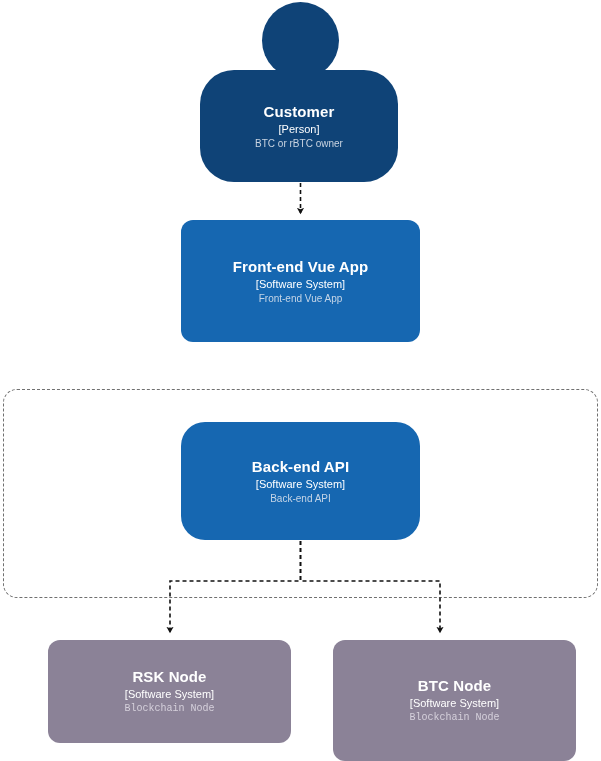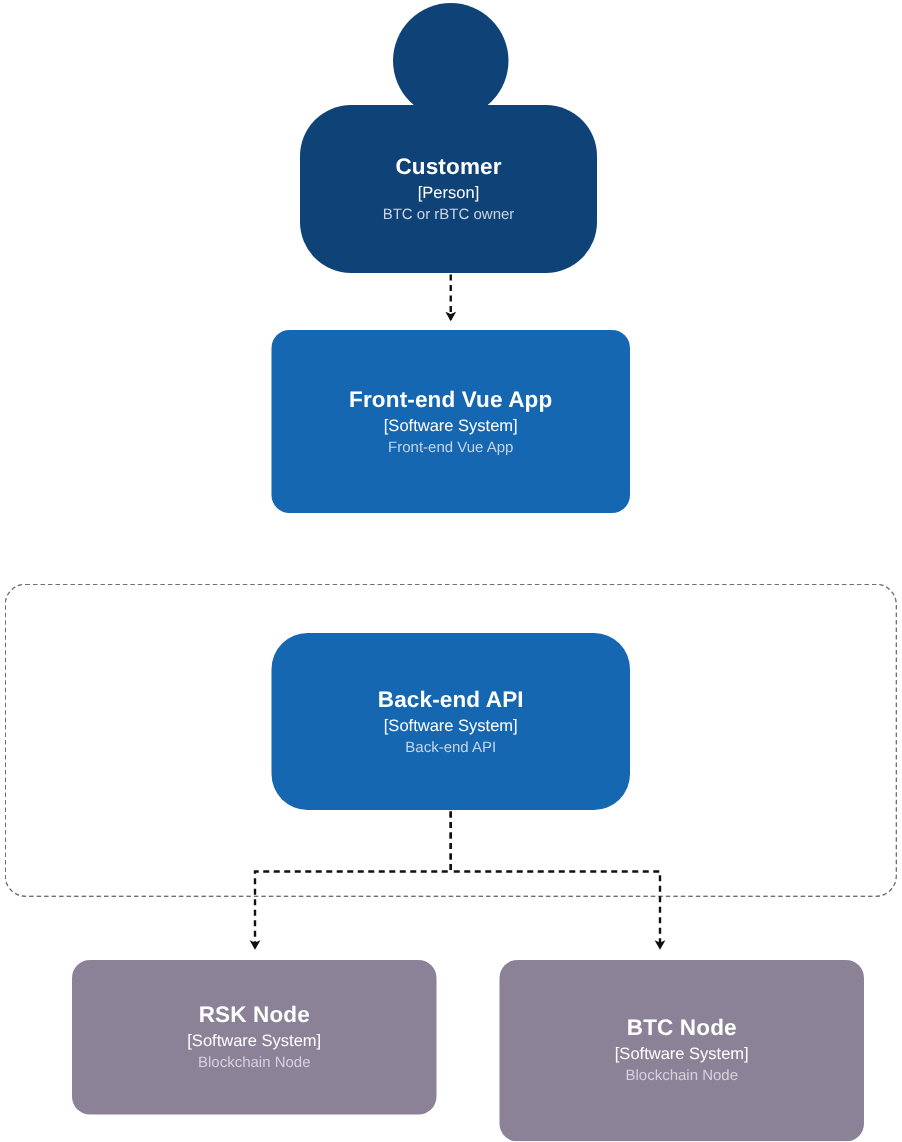--- a/index.html
+++ b/index.html
@@ -98,21 +98,21 @@
     background: #8b8297;
     text-align: right;
   }
   #node-btc {
     left: 333px;
     top: 640px;
     width: 243px;
     height: 121px;
     background: #8b8297;
   }
-  #node-rsk .n-desc, #node-btc .n-desc { color: #d6d1dc; }
+  #node-rsk .n-desc, #node-btc .n-desc { color: #d6d1dc; font-family: Liberation Mono, monospace; }
 
   
   #boundary-box {
     position: absolute;
     left: 3px;
     top: 389px;
     width: 595px;
     height: 209px;
     box-sizing: border-box;
     border: 1.5px dashed #707070;

